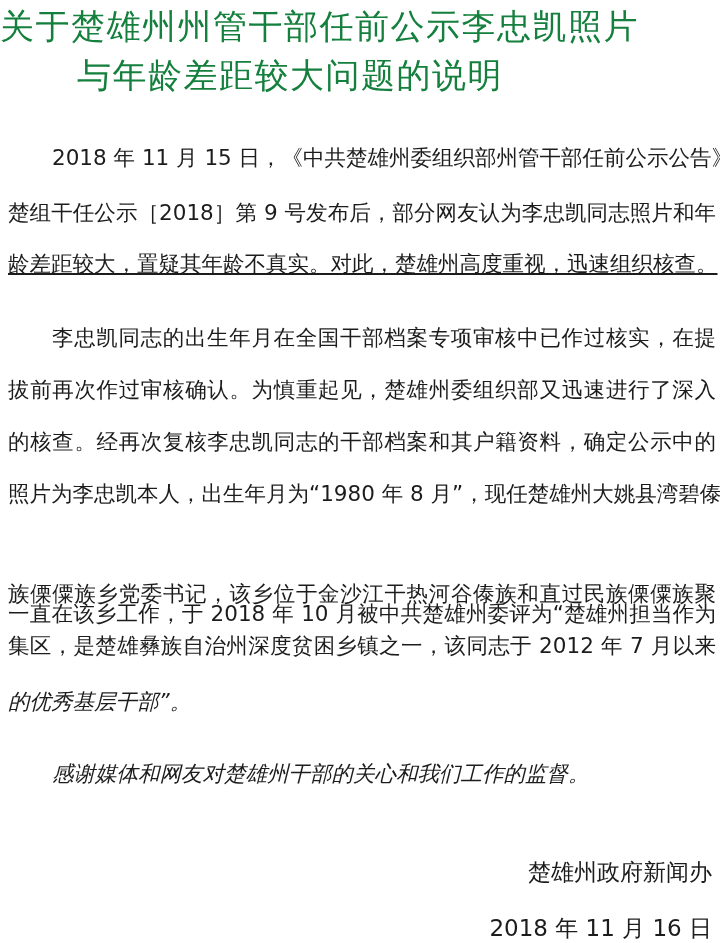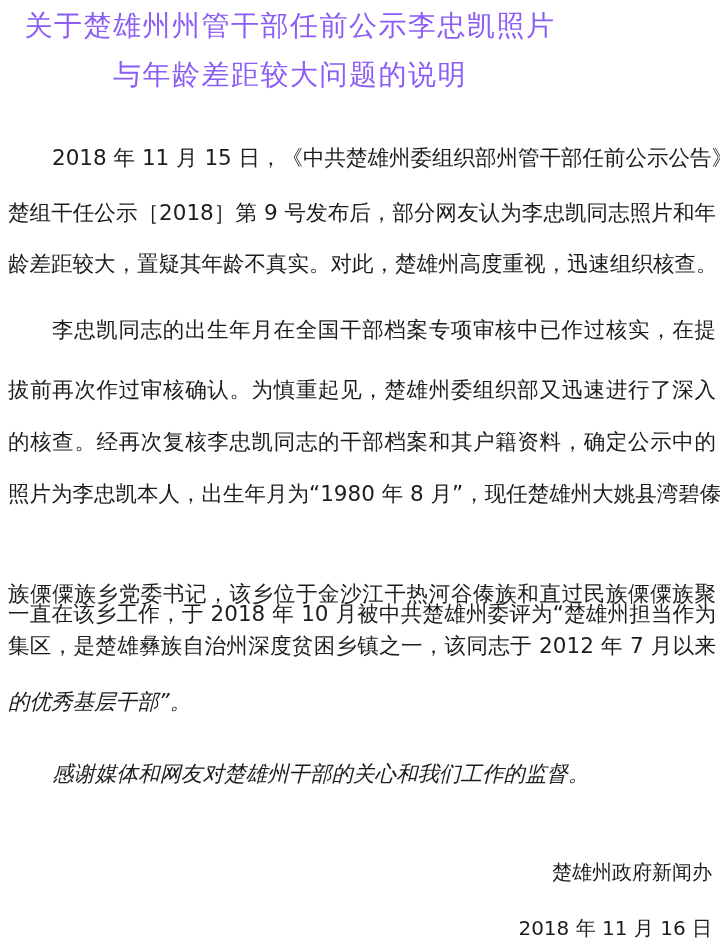--- a/index.html
+++ b/index.html
@@ -13,24 +13,24 @@
       position: relative;
       overflow: hidden;
       color: #1a1a1a;
     }
     .title-line {
       position: absolute;
       left: 0;
       width: 580px;
       text-align: center;
       font-family: "DejaVu Serif", "Liberation Serif", serif;
-      font-size: 28px;
+      font-size: 34px;
       line-height: 40px;
       letter-spacing: 1.5px;
-      color: #8b5cf6;
+      color: #15803d;
       white-space: nowrap;
     }
     .body-line {
       position: absolute;
       left: 8px;
       width: 708px;
       font-family: "DejaVu Sans", "Liberation Sans", sans-serif;
       font-size: 21.5px;
       line-height: 28px;
       white-space: nowrap;
@@ -43,45 +43,45 @@
       width: 664px;
     }
     .body-line.last {
       text-align-last: left;
       font-style: italic;
     }
     .sig {
       position: absolute;
       right: 8px;
       font-family: "DejaVu Sans", "Liberation Sans", sans-serif;
-      font-size: 20px;
+      font-size: 23px;
       line-height: 28px;
       white-space: nowrap;
       color: #1c1c1c;
       text-align: left;
     }
   </style>
 </head>
 <body>
 
 <div>
 
   <div>
     <div class="title-line" style="top:6px;">关于楚雄州州管干部任前公示李忠凯照片</div>
     <div class="title-line" style="top:55px;text-align:center;">与年龄差距较大问题的说明</div>
   </div>
 
   <div>
     <div class="body-line indent" style="top:144px;">2018 年 11 月 15 日，《中共楚雄州委组织部州管干部任前公示公告》</div>
     <div class="body-line" style="top:199px;">楚组干任公示［2018］第 9 号发布后，部分网友认为李忠凯同志照片和年</div>
-    <div class="body-line" style="top:250px;">龄差距较大，置疑其年龄不真实。对此，楚雄州高度重视，迅速组织核查。</div>
+    <div class="body-line" style="top:250px;text-decoration:underline;">龄差距较大，置疑其年龄不真实。对此，楚雄州高度重视，迅速组织核查。</div>
   </div>
 
   <div>
-    <div class="body-line indent" style="top:316px;">李忠凯同志的出生年月在全国干部档案专项审核中已作过核实，在提</div>
+    <div class="body-line indent" style="top:324px;">李忠凯同志的出生年月在全国干部档案专项审核中已作过核实，在提</div>
     <div class="body-line" style="top:376px;">拔前再次作过审核确认。为慎重起见，楚雄州委组织部又迅速进行了深入</div>
     <div class="body-line" style="top:428px;">的核查。经再次复核李忠凯同志的干部档案和其户籍资料，确定公示中的</div>
     <div class="body-line" style="top:480px;">照片为李忠凯本人，出生年月为“1980 年 8 月”，现任楚雄州大姚县湾碧傣</div>
     <div class="body-line" style="top:532px;margin-top:48px;">族傈僳族乡党委书记，该乡位于金沙江干热河谷傣族和直过民族傈僳族聚</div>
     <div class="body-line" style="top:584px;margin-top:48px;">集区，是楚雄彝族自治州深度贫困乡镇之一，该同志于 2012 年 7 月以来</div>
     <div class="body-line" style="top:600px;">一直在该乡工作，于 2018 年 10 月被中共楚雄州委评为“楚雄州担当作为</div>
     <div class="body-line last" style="top:688px;">的优秀基层干部”。</div>
   </div>
 
   <div>

